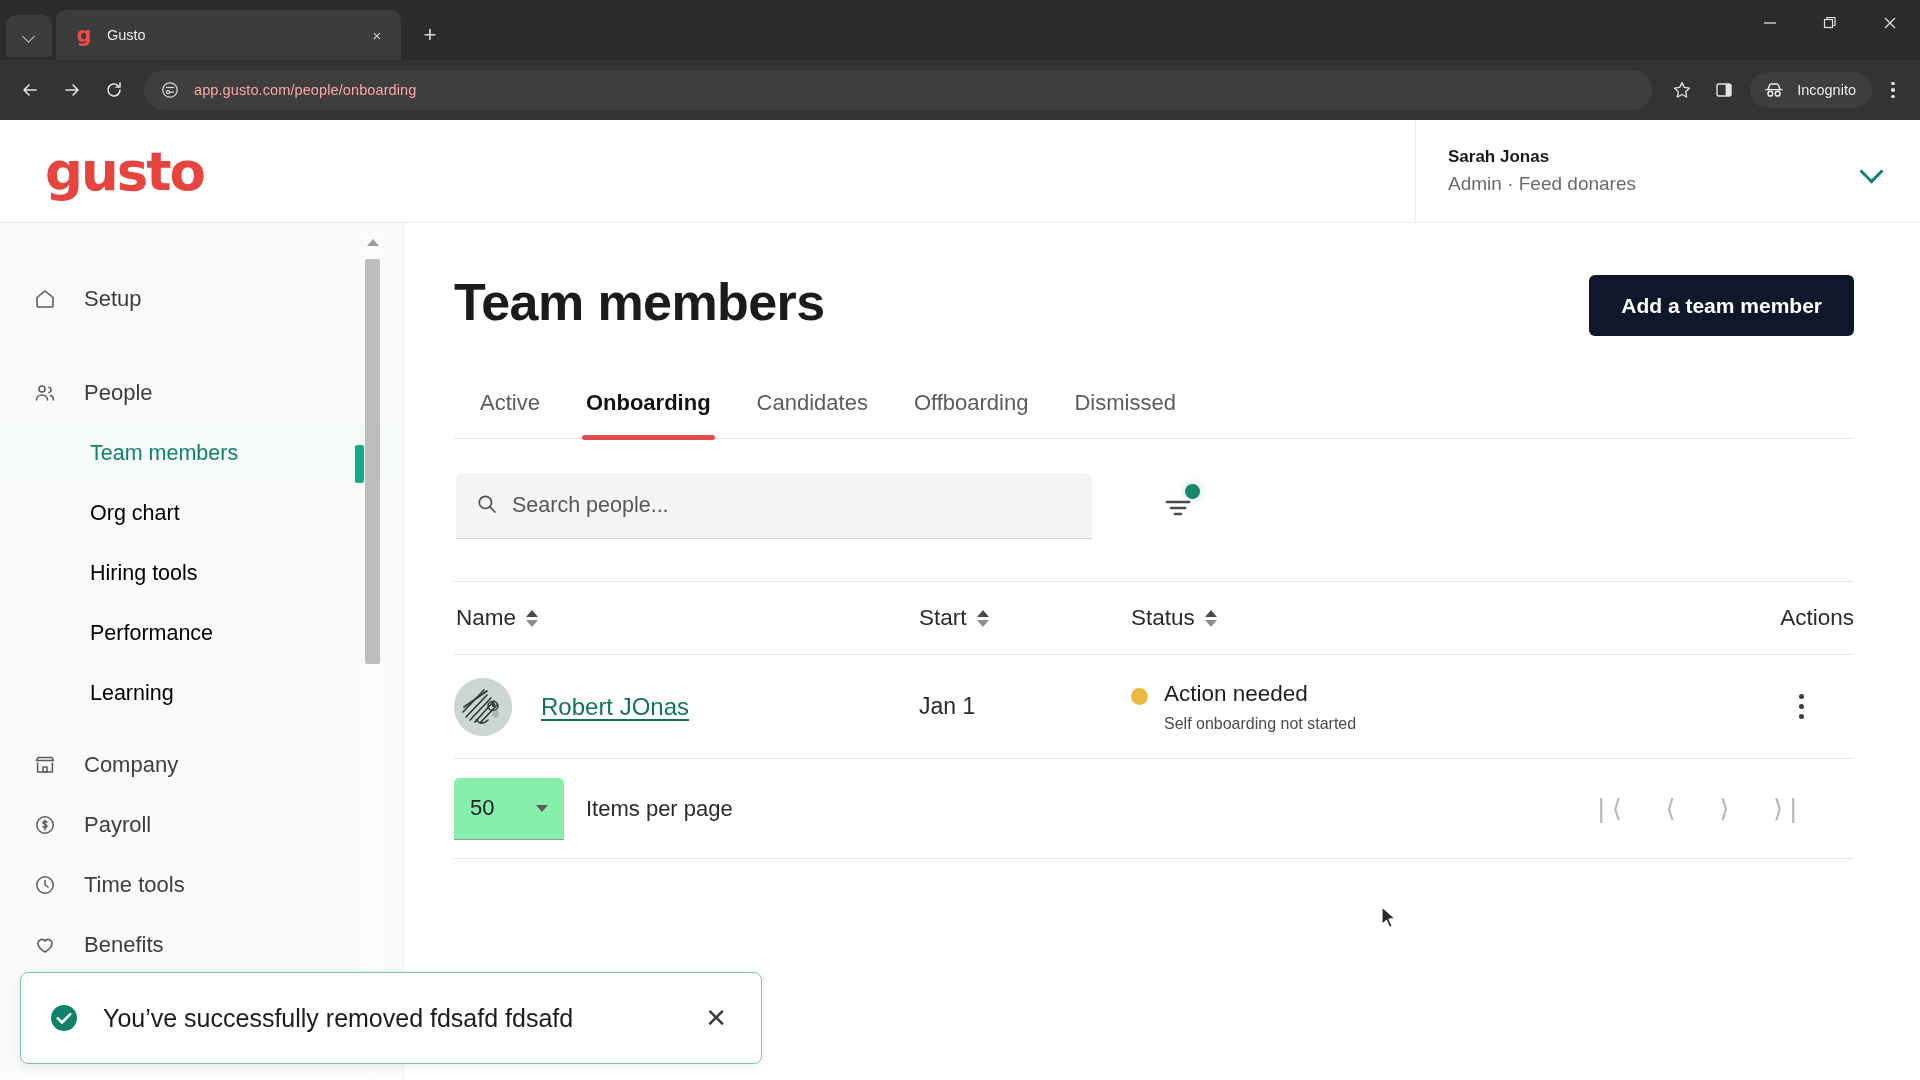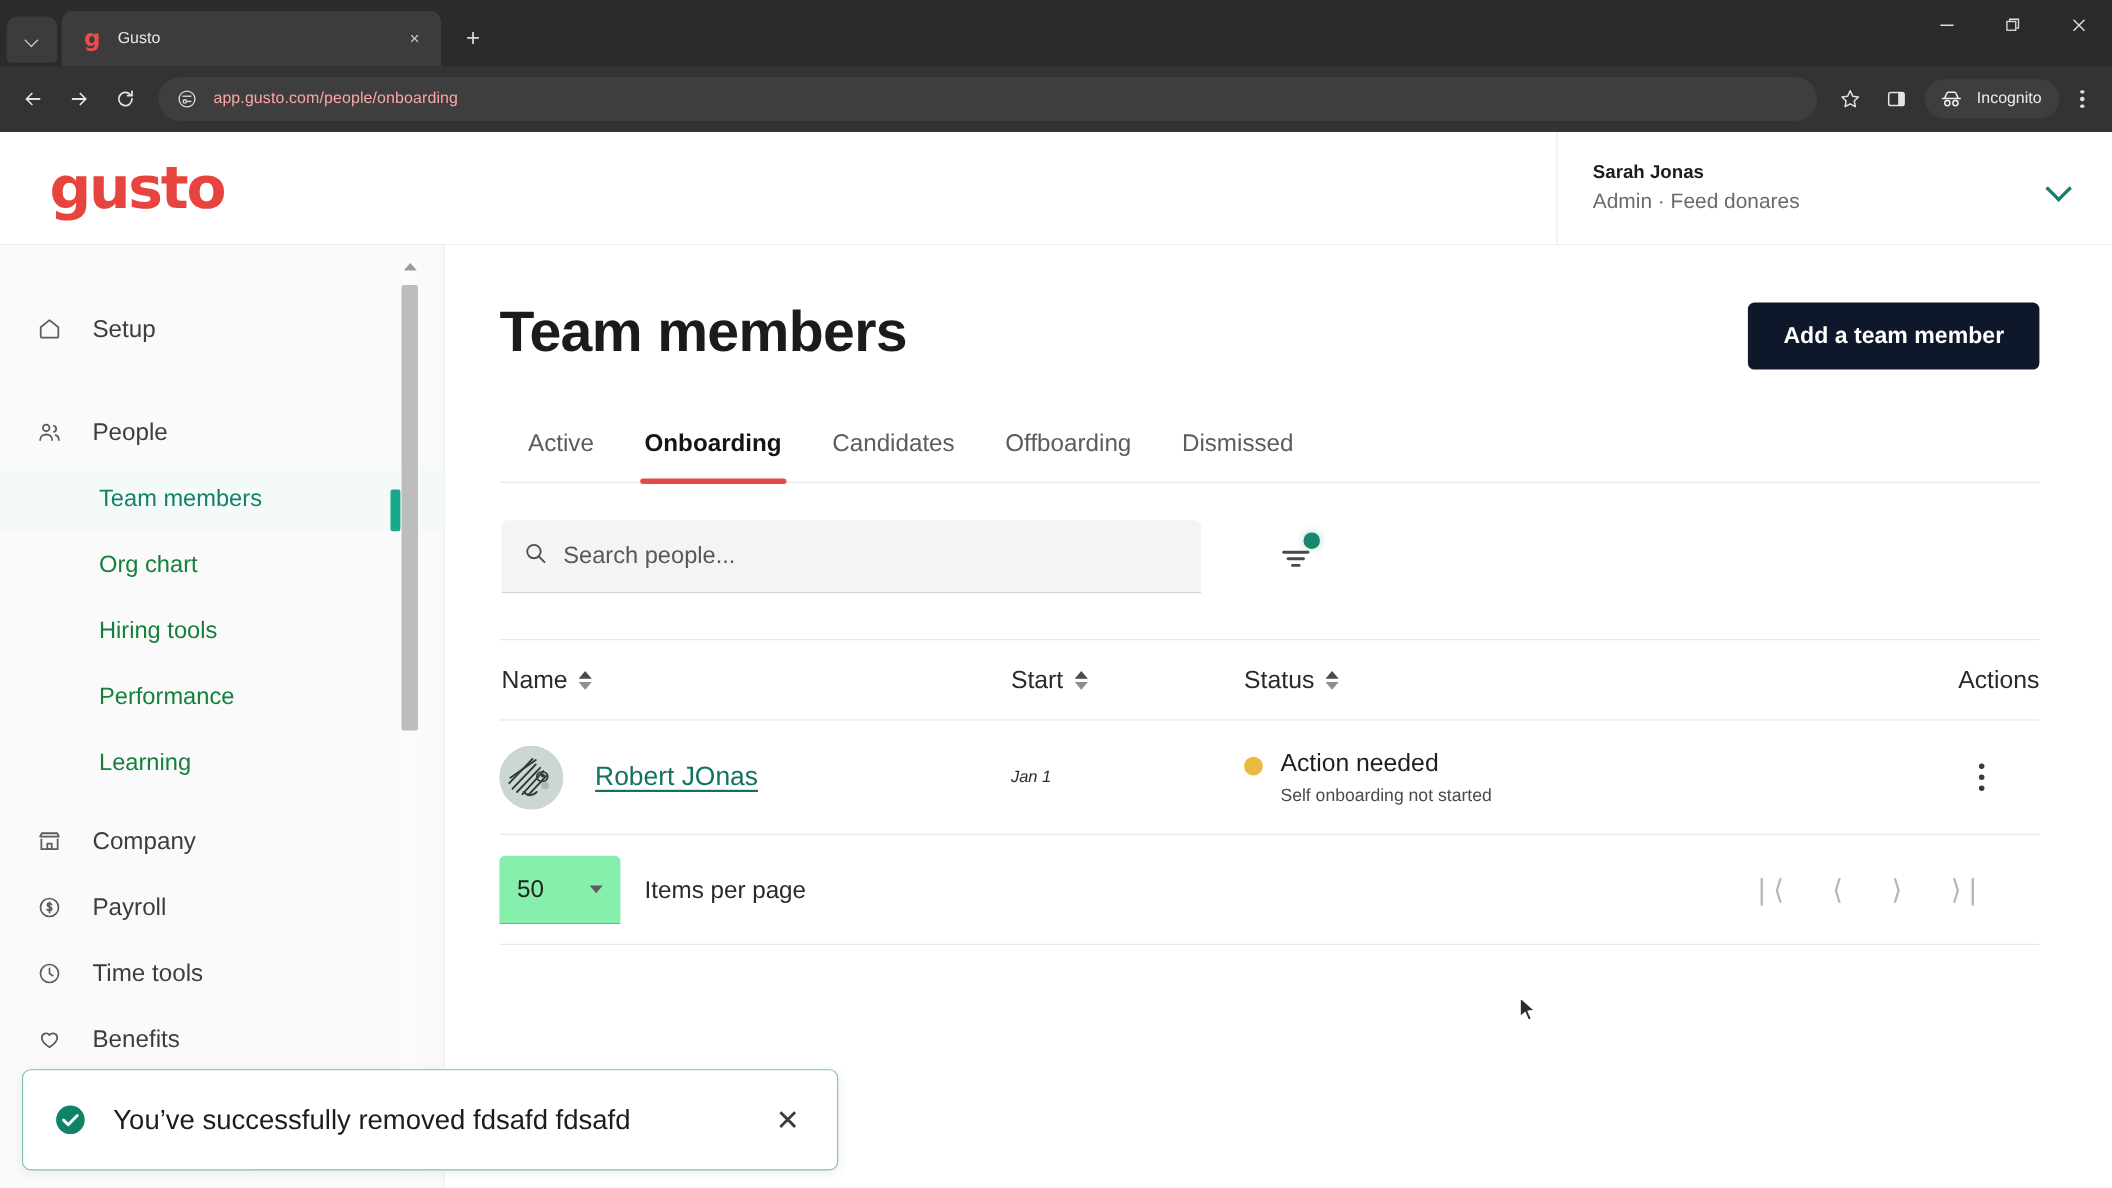--- a/index.html
+++ b/index.html
@@ -110,21 +110,21 @@
     border-right: 1px solid #ededed; padding-top: 46px;
   }
   .nav-item {
     display: flex; align-items: center; height: 60px; padding-left: 32px; gap: 26px;
     color: #3d3d3d; font-size: 22px;
   }
   .nav-item .ni-icon { width: 26px; height: 26px; flex: 0 0 26px; display: flex; align-items: center; justify-content: center; }
   .nav-item .ni-icon svg { stroke: #5b5b5b; fill: none; }
   .sub-item {
     display: flex; align-items: center; height: 60px; padding-left: 90px;
-    color: #15803d; font-size: 21.5px;
+    color: #000000; font-size: 21.5px;
   }
   .sub-item.active { color: #15806b; background: #f3faf8; }
   .nav-gap { height: 34px; }
   .nav-gap-sm { height: 12px; }
 
   .sb-scrollbar {
     position: absolute; right: 22px; top: 14px; width: 17px; bottom: 0;
     background: #fbfbfb;
   }
   .sb-up {
@@ -196,21 +196,21 @@
   .tr { display: flex; align-items: center; min-height: 104px; border-bottom: 1px solid #e6e6e6; }
   .cell-name { width: 465px; display: flex; align-items: center; gap: 29px; }
   .avatar {
     width: 58px; height: 58px; border-radius: 50%; background: #ccd6d3; flex: 0 0 58px;
     overflow: hidden; position: relative;
   }
   .name-link {
     font-size: 24px; color: #12715f; text-decoration: underline; text-underline-offset: 4px;
     cursor: pointer;
   }
-  .cell-start { width: 212px; font-size: 15px; color: #2a2a2a; font-style: italic; }
+  .cell-start { width: 212px; font-size: 23px; color: #2a2a2a; }
   .cell-status { flex: 1; display: flex; align-items: flex-start; gap: 16px; padding-top: 2px; }
   .status-dot { width: 17px; height: 17px; border-radius: 50%; background: #eab941; margin-top: 9px; flex: 0 0 17px; }
   .status-main { font-size: 22.5px; color: #1f1f1f; line-height: 1.35; }
   .status-sub { font-size: 16px; color: #4a4a4a; line-height: 1.5; margin-top: 3px; }
   .cell-actions { width: 170px; display: flex; justify-content: flex-end; padding-right: 42px; }
   .dots-v { display: flex; flex-direction: column; gap: 5px; align-items: center; padding: 8px; cursor: pointer; }
   .dots-v i { width: 5px; height: 5px; background: #3a3a3a; border-radius: 50%; display: block; }
 
   .pager { display: flex; align-items: center; height: 100px; border-bottom: 1px solid #e6e6e6; }
   .per-page-select {

